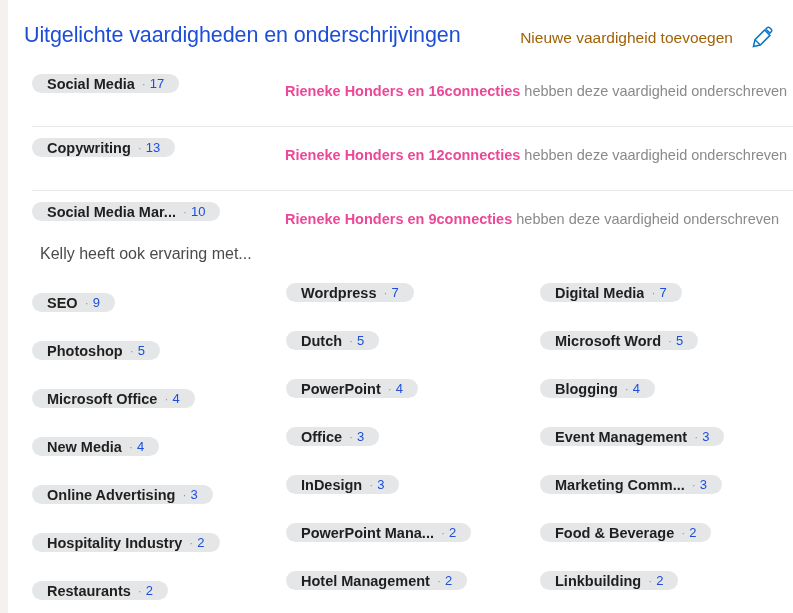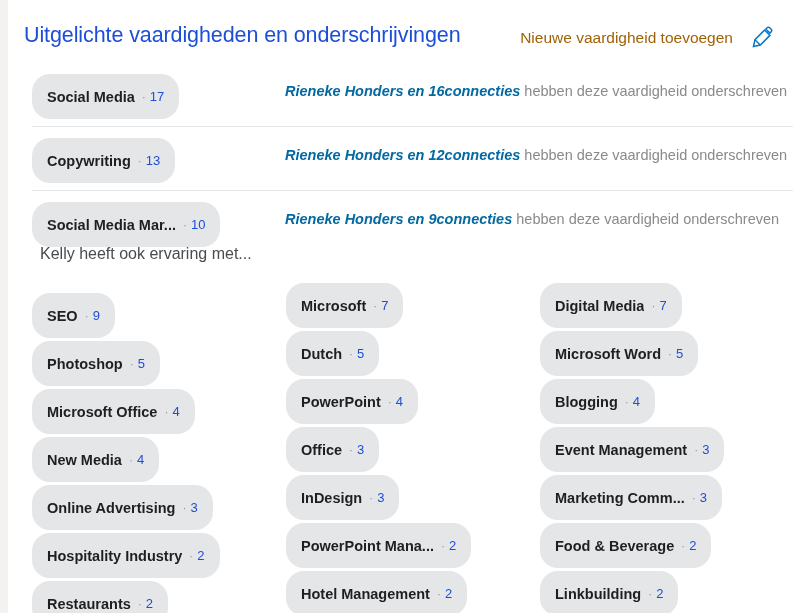--- a/index.html
+++ b/index.html
@@ -84,32 +84,31 @@
   }
   .endorse-text {
     position: absolute;
     left: 277px;
     top: 21px;
     font-size: 14.5px;
     color: #8a8a8a;
     white-space: nowrap;
   }
   .endorse-text .who {
-    color: #0369a1;
+    color: #ec4899;
     font-weight: bold;
-    font-style: italic;
   }
 
   
   .chip {
     display: inline-flex;
     align-items: center;
     background: #e4e6e8;
     border-radius: 18px;
-    height: 45px;
+    height: 19px;
     padding: 0 15px;
     box-sizing: border-box;
     cursor: pointer;
     max-width: 100%;
   }
   .chip-label {
     font-size: 14.5px;
     font-weight: bold;
     color: #1f1f1f;
     white-space: nowrap;
@@ -228,21 +227,21 @@
     <div class="chip-row">
       <div class="chip-cell col0">
         <div class="chip">
           <span class="chip-label">SEO</span>
           <span class="chip-dot">·</span>
           <span class="chip-count">9</span>
         </div>
       </div>
       <div class="chip-cell col1">
         <div class="chip">
-          <span class="chip-label">Microsoft</span>
+          <span class="chip-label">Wordpress</span>
           <span class="chip-dot">·</span>
           <span class="chip-count">7</span>
         </div>
       </div>
       <div class="chip-cell col2">
         <div class="chip">
           <span class="chip-label">Digital Media</span>
           <span class="chip-dot">·</span>
           <span class="chip-count">7</span>
         </div>

